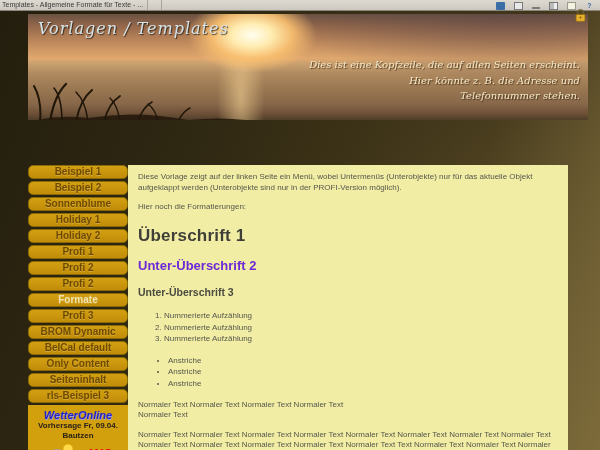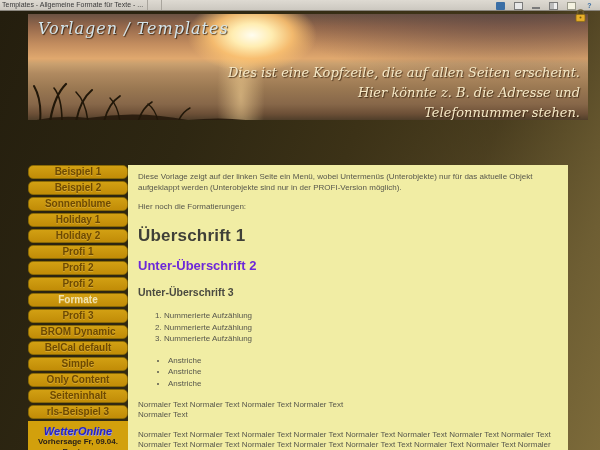--- a/index.html
+++ b/index.html
@@ -39,22 +39,22 @@
     background:
       radial-gradient(90px 52px at 40% 20%, #fffdf0 0%, #ffedb2 22%, rgba(250,192,112,.9) 45%, rgba(230,162,96,0) 72%),
       radial-gradient(34px 130px at 38% 78%, rgba(255,220,155,.55) 0%, rgba(255,220,155,0) 70%),
       radial-gradient(300px 90px at 85% 0%, rgba(90,70,70,.55) 0%, rgba(90,70,70,0) 75%),
       linear-gradient(180deg,#6a5142 0%,#96694c 12%,#c28c5e 28%,#e0a86e 42%,#c9a06f 47%,#b08a60 56%,#9a7852 70%,#876749 85%,#6d5037 94%,#503e2a 100%);
   }
   .grass{ position:absolute; left:0; bottom:-2px; }
   .site-title{ position:absolute; left:10px; top:5px;
     font-family:"DejaVu Serif", serif; font-style:italic; font-size:16px; letter-spacing:1px;
     color:#d3e4ea; text-shadow:1px 1px 1px rgba(40,25,10,.8); }
-  .tagline{ position:absolute; right:8px; top:49px; text-align:right;
-    font-family:"DejaVu Serif", serif; font-style:italic; font-size:13px; line-height:1.55;
+  .tagline{ position:absolute; right:8px; top:43px; text-align:right;
+    font-family:"DejaVu Serif", serif; font-style:italic; font-size:10px; line-height:1.55;
     color:#f5e8c6; text-shadow:1px 1px 1px rgba(50,30,10,.75); white-space:pre-line; }
 
   
   .body-row{ display:flex; width:560px;margin-top:45px; }
 
   
   .sidebar{ width:100px; display:flex; flex-direction:column; }
   .menu-item{ height:14px; margin-bottom:2px; border-radius:5px;
     background:linear-gradient(180deg,#d2a013,#c18c07);
     border:1px solid #8a6a06; text-align:center;
@@ -142,21 +142,20 @@
         <div class="menu-item">Sonnenblume</div>
         <div class="menu-item">Holiday 1</div>
         <div class="menu-item">Holiday 2</div>
         <div class="menu-item">Profi 1</div>
         <div class="menu-item">Profi 2</div>
         <div class="menu-item">Profi 2</div>
         <div class="menu-item active">Formate</div>
         <div class="menu-item">Profi 3</div>
         <div class="menu-item">BROM Dynamic</div>
         <div class="menu-item">BelCal default</div>
-        <div class="menu-item">Simple</div>
         <div class="menu-item">Only Content</div>
         <div class="menu-item">Seiteninhalt</div>
         <div class="menu-item">rls-Beispiel 3</div>
 
         <div class="weather">
           <div class="w-logo">WetterOnline</div>
           <div class="w-line">Vorhersage Fr, 09.04.</div>
           <div class="w-line">Bautzen</div>
           <div class="w-mid">
             <svg width="36" height="22" viewBox="0 0 36 22">

